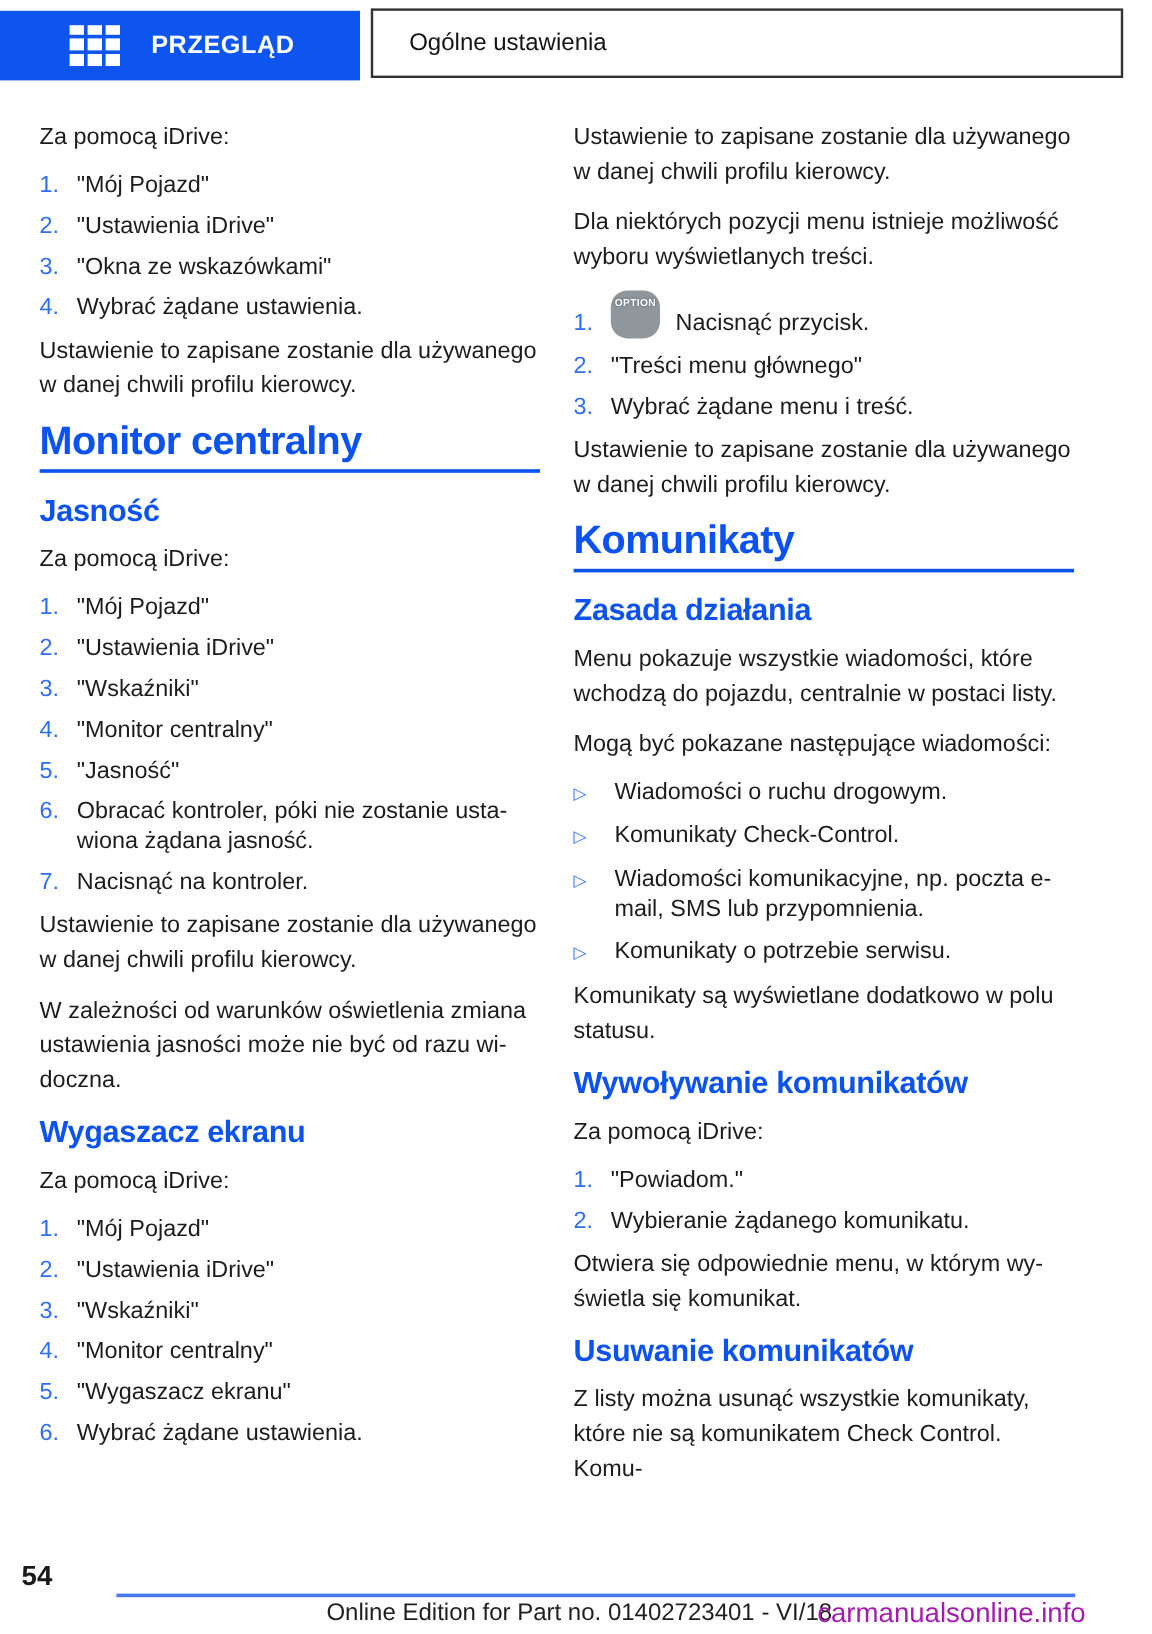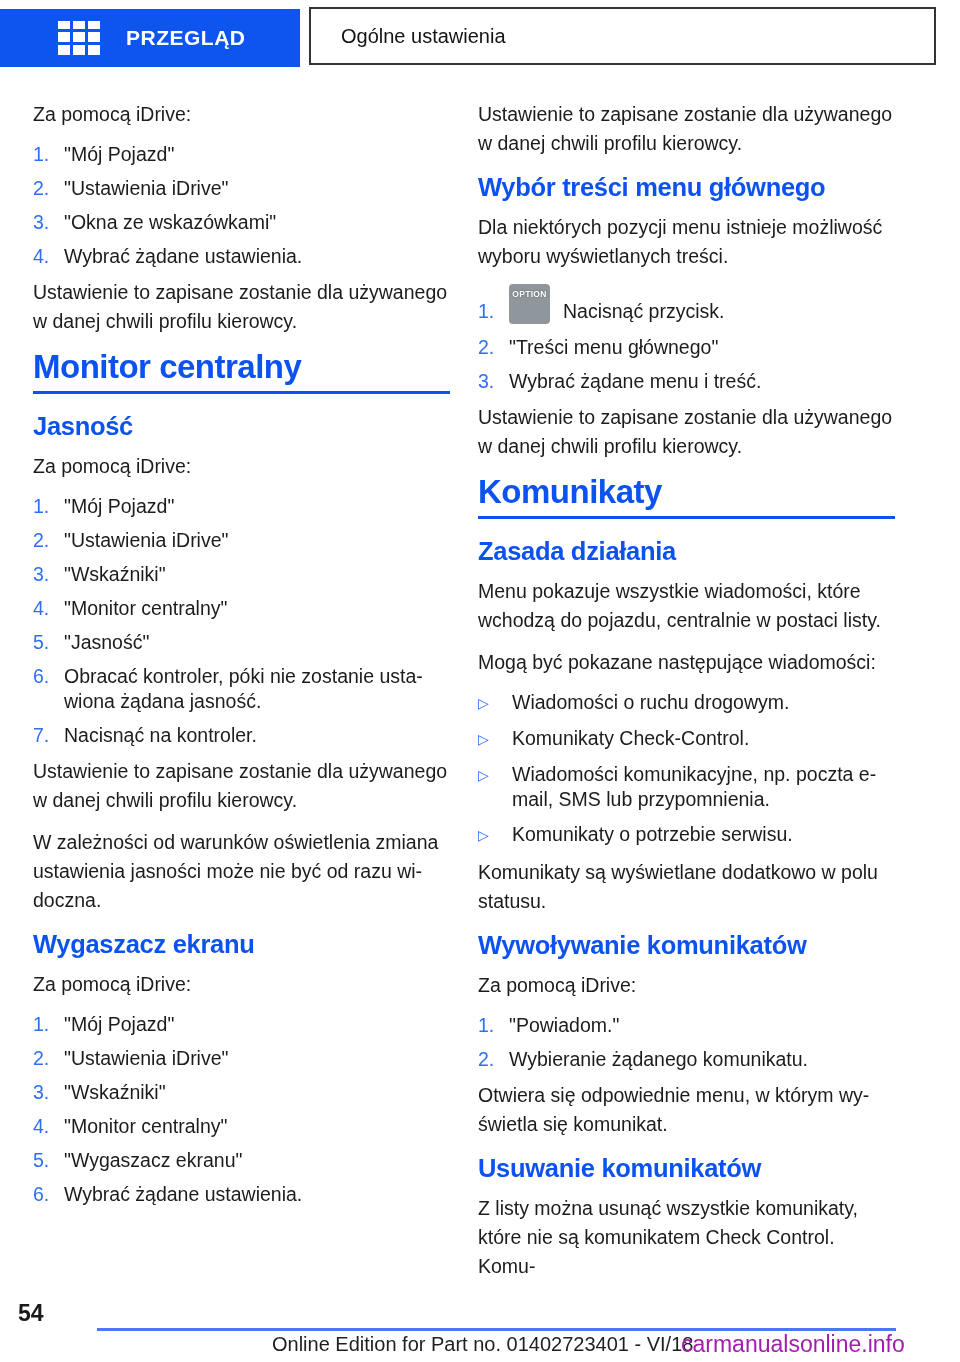--- a/index.html
+++ b/index.html
@@ -33,21 +33,21 @@
   .h2{font-size:25.5px;line-height:30px;font-weight:bold;color:#0b52ee;
       letter-spacing:-0.3px;margin:14px 0 11px;}
 
   .list{margin:2px 0 8px;}
   .li{display:flex;margin:0 0 9px;}
   .li .num{flex:0 0 31px;color:#2e6ef5;line-height:25px;}
   .li .txt{flex:1;line-height:25px;white-space:pre-line;color:#1c1c1c;}
 
   .li-icon{display:flex;align-items:flex-end;margin:4px 0 11px;}
   .li-icon .num{flex:0 0 31px;color:#2e6ef5;line-height:25px;}
-  .option-icon{width:41px;height:40px;background:#8f969c;border-radius:4px;
+  .option-icon{width:41px;height:40px;background:#8f969c;border-radius:14px;
                margin:0 13px 0 0;position:relative;flex:0 0 41px;}
   .option-icon .option-label{position:absolute;top:5px;left:0;right:0;text-align:center;
                color:#ffffff;font-size:8.5px;font-weight:bold;letter-spacing:0.3px;
                text-shadow:0 0 2px #555a60;}
   .li-icon .txt{line-height:25px;color:#1c1c1c;}
 
   .bli{display:flex;margin:0 0 10px;}
   .bli .tri{flex:0 0 34px;color:#2e6ef5;font-size:14px;line-height:25px;padding-top:1px;}
   .bli .txt{flex:1;line-height:25px;white-space:pre-line;color:#1c1c1c;}
 
@@ -176,21 +176,20 @@
           <span class="num">6.</span>
           <span class="txt">Wybrać żądane ustawienia.</span>
         </div>
     </div>
   </div>
 
   <div class="col col-right">
     <div class="p">Ustawienie to zapisane zostanie dla używanego
 w danej chwili profilu kierowcy.</div>
 
-    <div class="h2">Wybór treści menu głównego</div>
     <div class="p">Dla niektórych pozycji menu istnieje możliwość
 wyboru wyświetlanych treści.</div>
     <div class="list">
       <div class="li-icon">
         <span class="num">1.</span>
         <span class="option-icon">
           <span class="option-label">OPTION</span>
         </span>
         <span class="txt">Nacisnąć przycisk.</span>
       </div>

